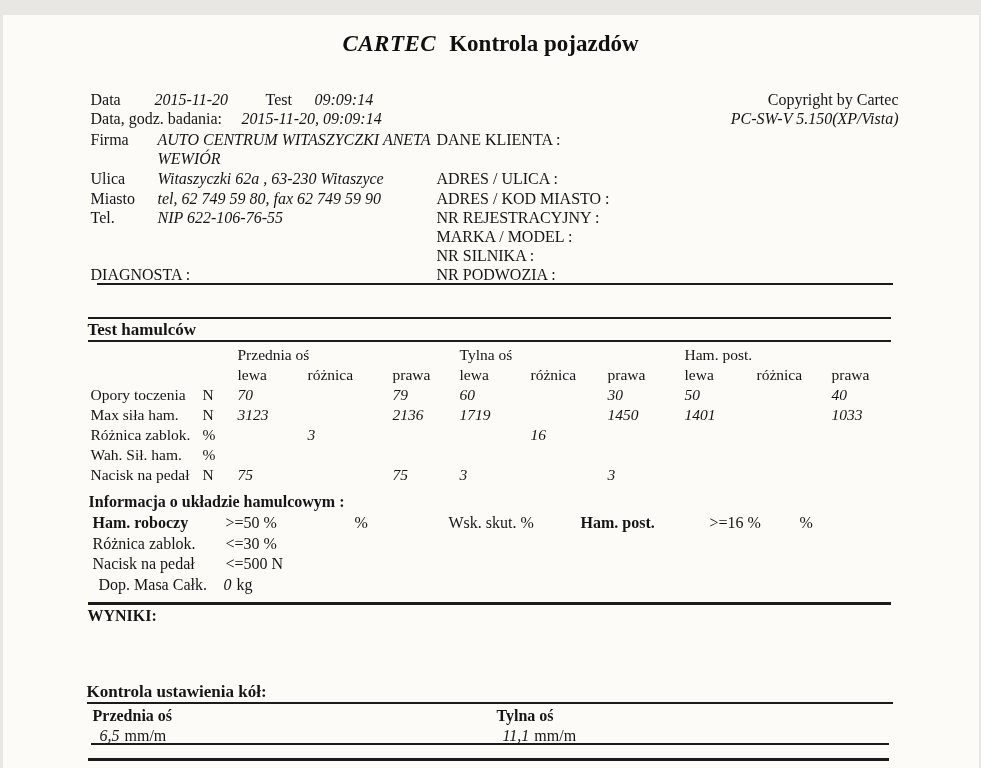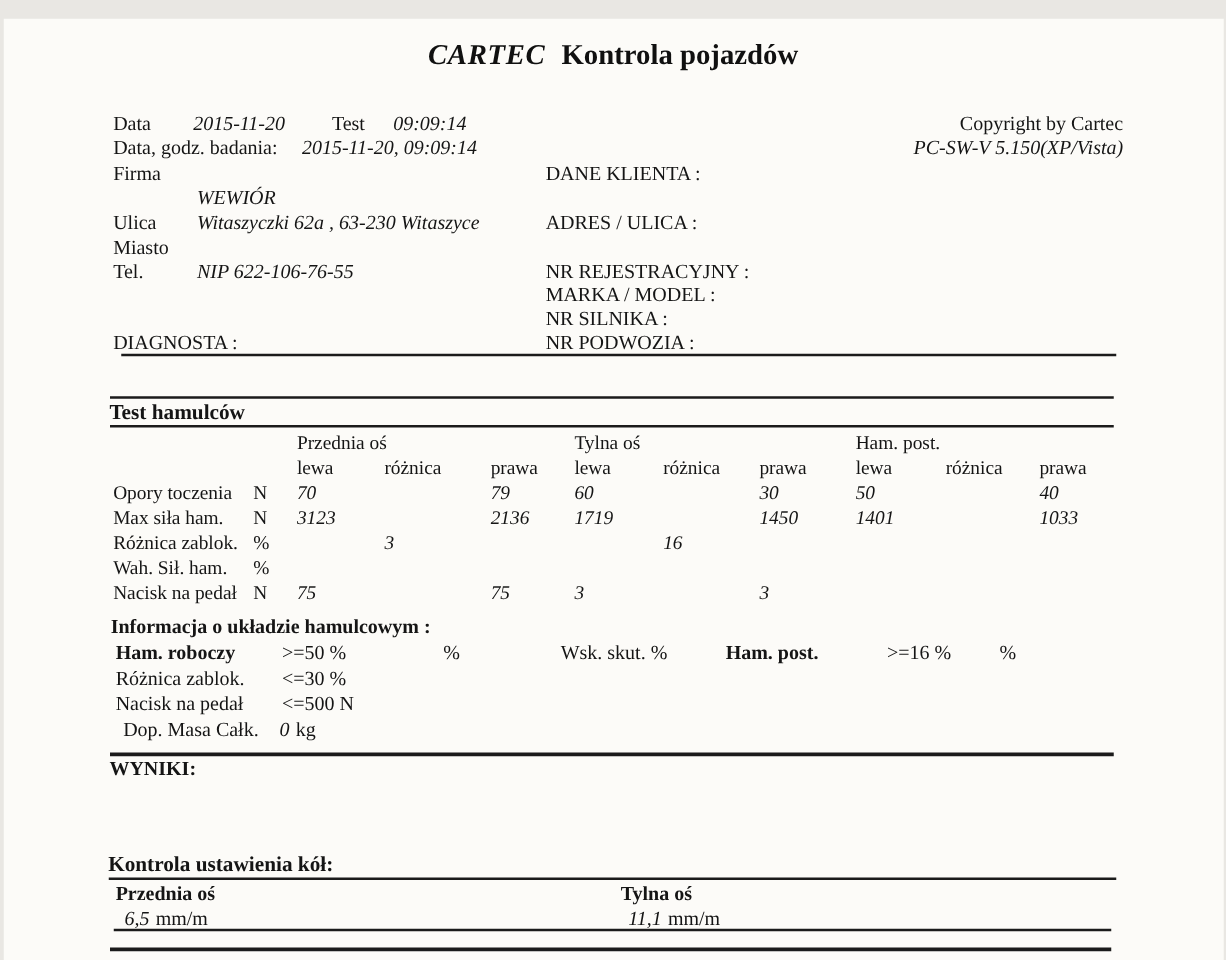--- a/index.html
+++ b/index.html
@@ -46,29 +46,32 @@
   <span class="t i" style="left:152px; top:76px;">2015-11-20</span>
   <span class="t" style="left:263px; top:76px;">Test</span>
   <span class="t i" style="left:312px; top:76px;">09:09:14</span>
   <span class="t" style="right:80px; top:76px;">Copyright by Cartec</span>
 
   <span class="t" style="left:88px; top:95px;">Data, godz. badania:</span>
   <span class="t i" style="left:239px; top:95px;">2015-11-20, 09:09:14</span>
   <span class="t i" style="right:80px; top:95px;">PC-SW-V 5.150(XP/Vista)</span>
 
   <span class="t" style="left:88px; top:116px;">Firma</span>
+  <span class="t i" style="left:155px; top:116px;">AUTO CENTRUM WITASZYCZKI ANETA</span>
   <span class="t" style="left:434px; top:116px;">DANE KLIENTA :</span>
 
   <span class="t i" style="left:155px; top:135px;">WEWIÓR</span>
 
   <span class="t" style="left:88px; top:155px;">Ulica</span>
   <span class="t i" style="left:155px; top:155px;">Witaszyczki 62a , 63-230 Witaszyce</span>
   <span class="t" style="left:434px; top:155px;">ADRES / ULICA :</span>
 
   <span class="t" style="left:88px; top:175px;">Miasto</span>
+  <span class="t i" style="left:155px; top:175px;">tel, 62 749 59 80, fax 62 749 59 90</span>
+  <span class="t" style="left:434px; top:175px;">ADRES / KOD MIASTO :</span>
 
   <span class="t" style="left:88px; top:194px;">Tel.</span>
   <span class="t i" style="left:155px; top:194px;">NIP 622-106-76-55</span>
   <span class="t" style="left:434px; top:194px;">NR REJESTRACYJNY :</span>
 
   <span class="t" style="left:434px; top:213px;">MARKA / MODEL :</span>
   <span class="t" style="left:434px; top:232px;">NR SILNIKA :</span>
 
   <span class="t" style="left:88px; top:251px;">DIAGNOSTA :</span>
   <span class="t" style="left:434px; top:251px;">NR PODWOZIA :</span>

